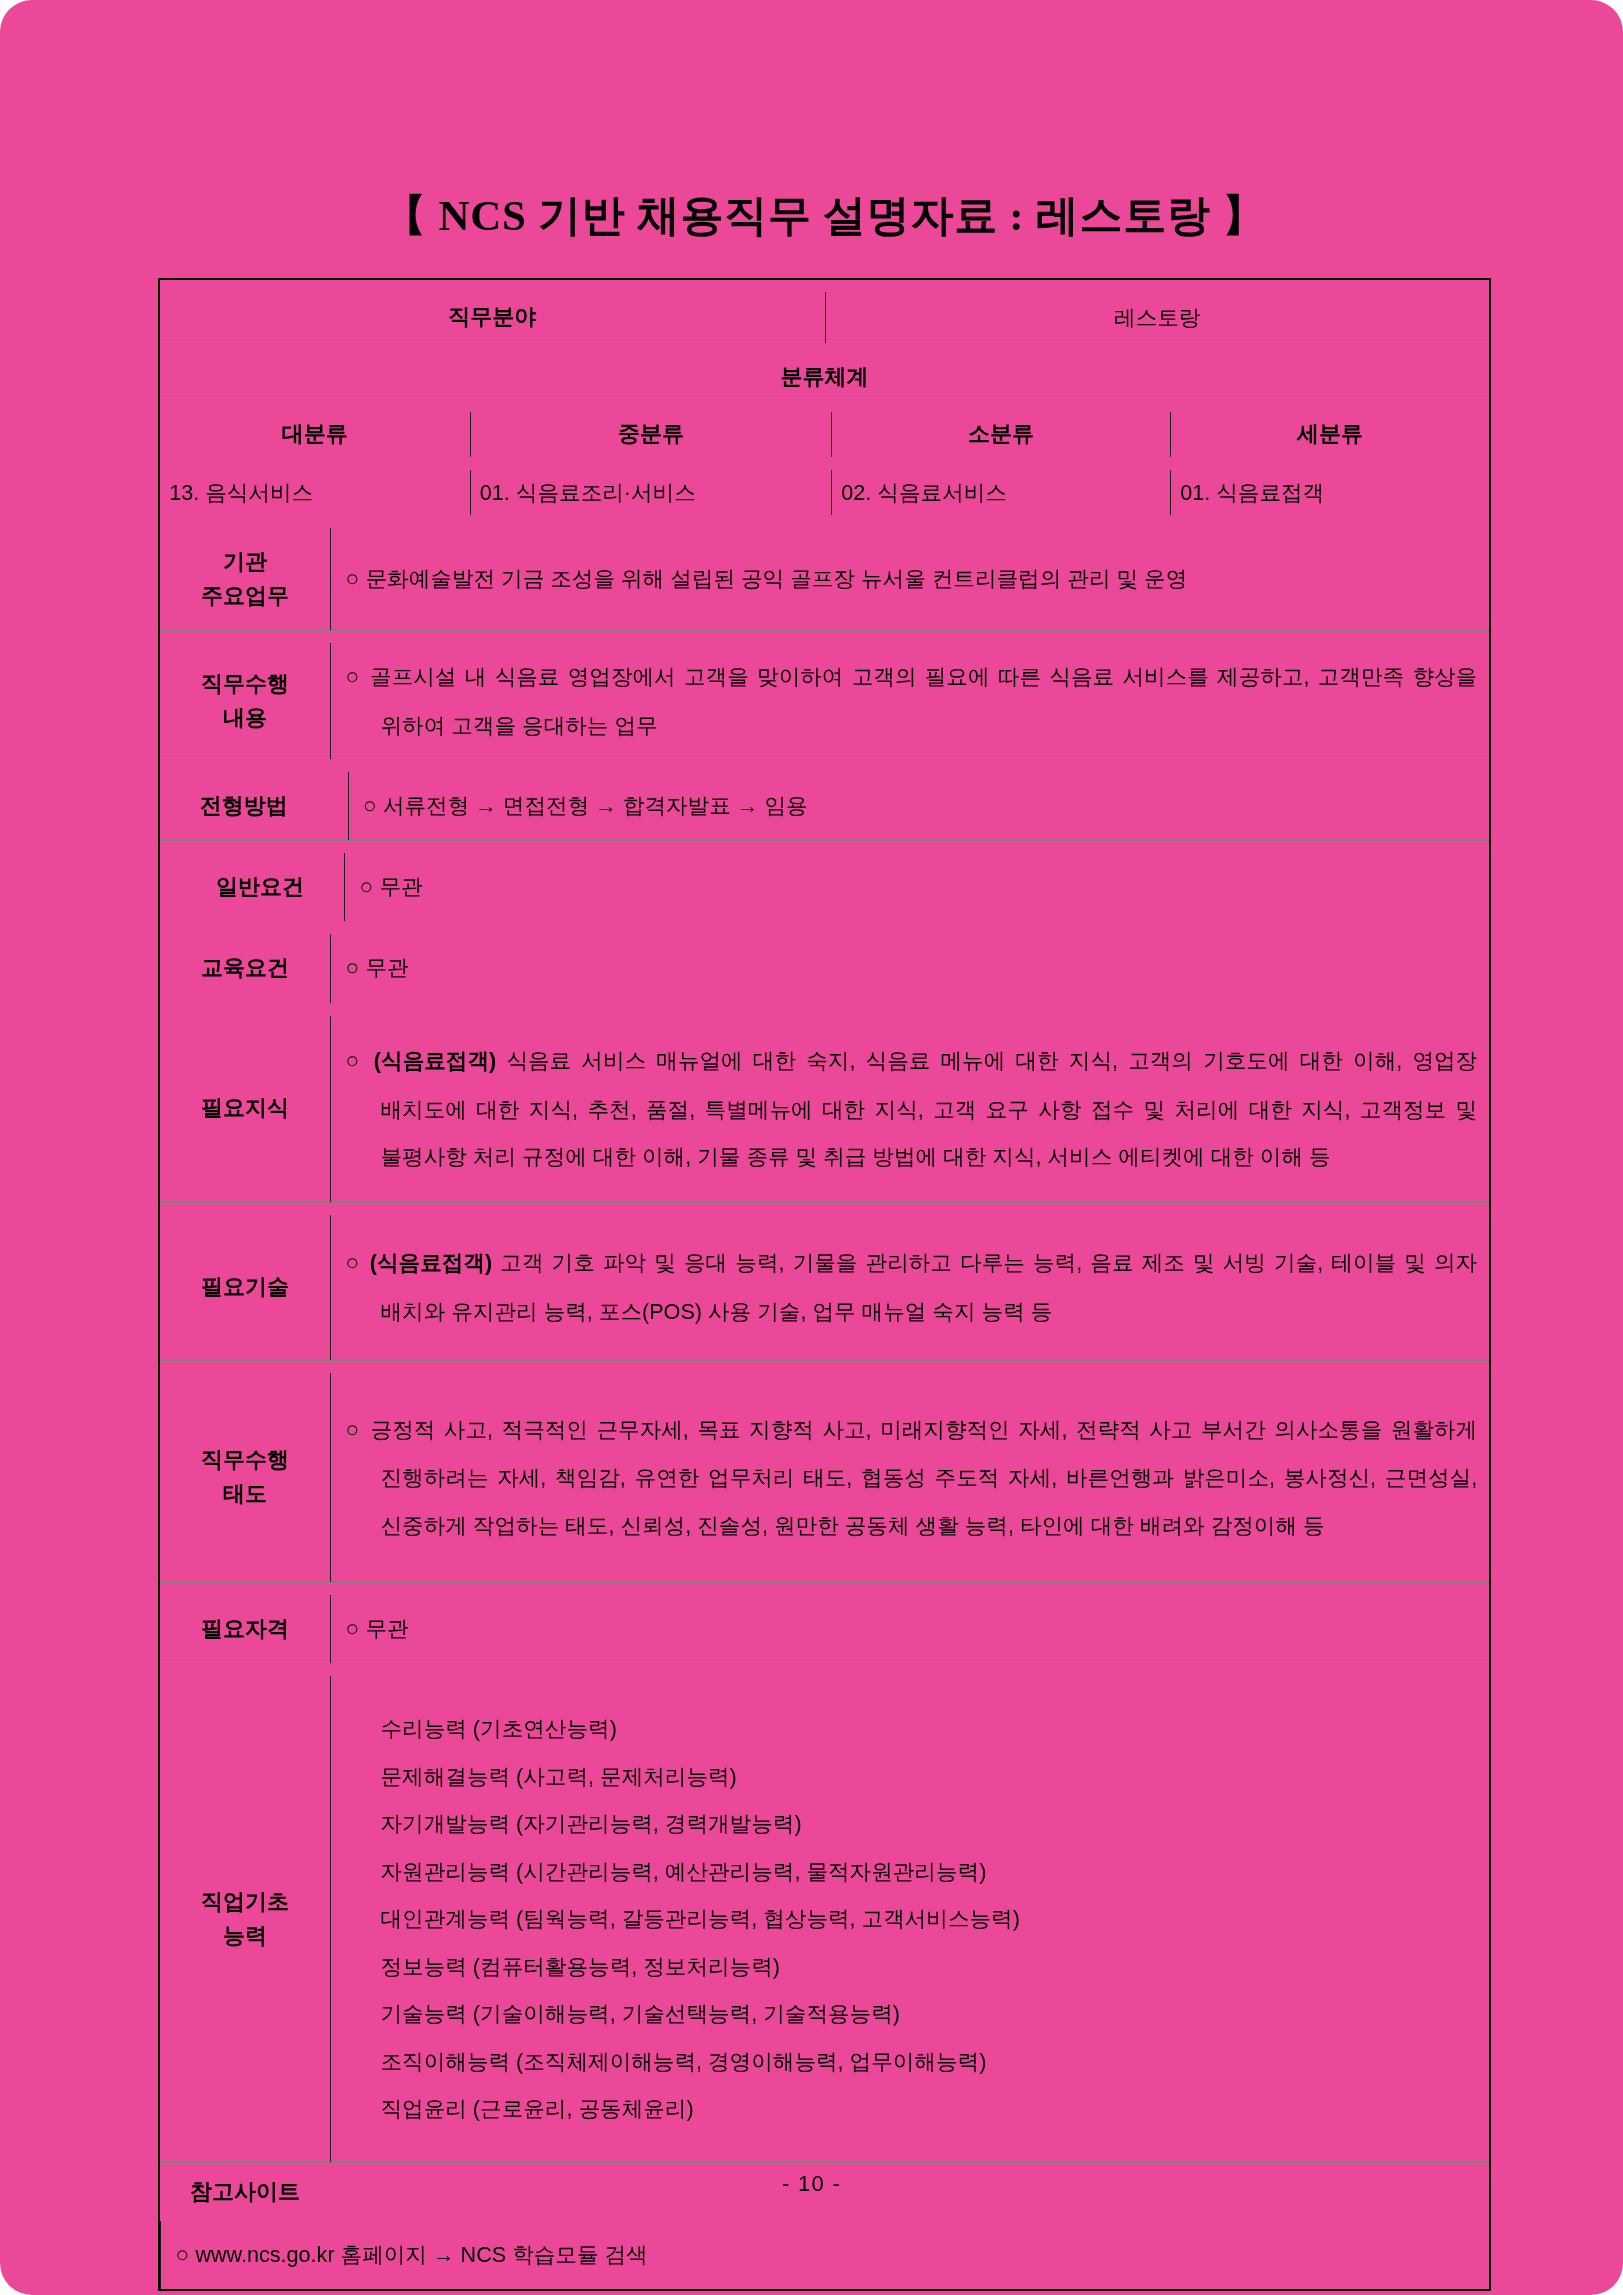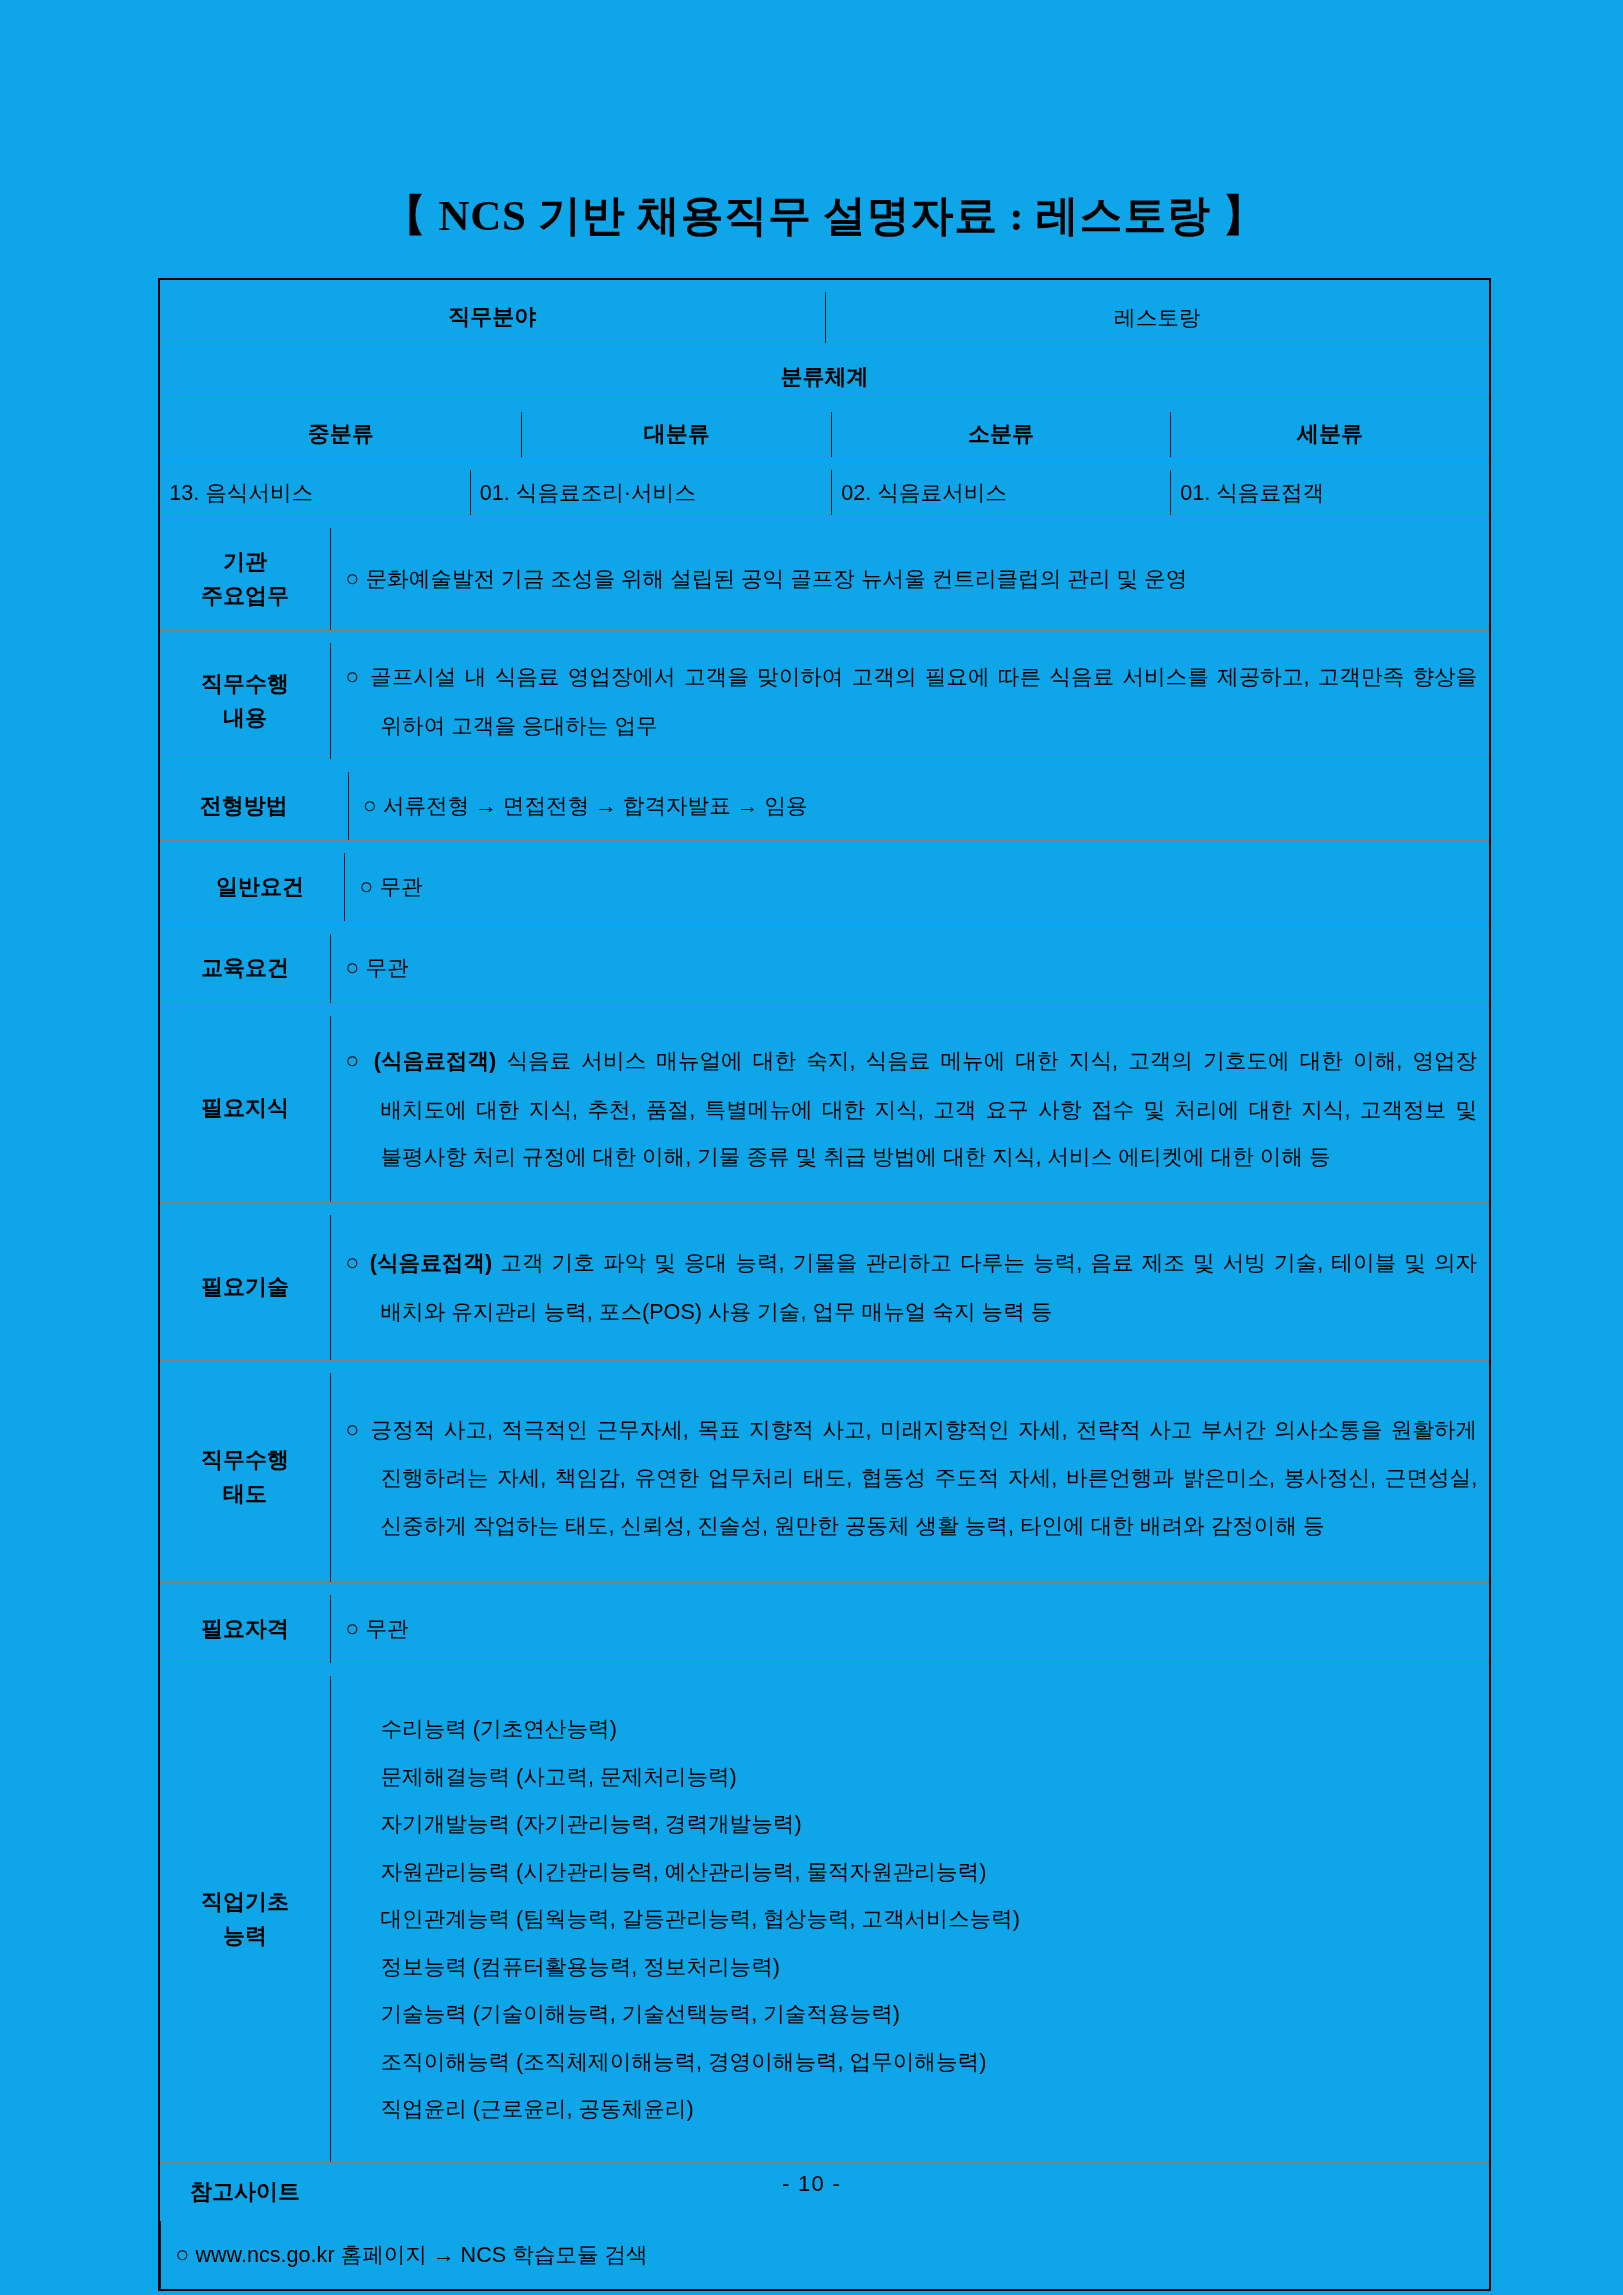--- a/index.html
+++ b/index.html
@@ -1,23 +1,24 @@
 <!DOCTYPE html>
 <html style="font-size:10.5px"><head>
 <meta charset="utf-8">
 <style>
   html,body { margin:0; padding:0; background:#ffffff; }
   .page {
     position: relative;
     width: 1623px;
     height: 2295px;
-    background:#0ea5e9;
+    background:#ec4899;
     color:#000;
     font-family: "Liberation Sans", sans-serif;
     overflow: hidden;
+    border-radius: 32px;
   }
   .title {
     margin: 0;
     padding-top: 188px;
     margin-left: 158px;
     width: 1333px;
     text-align: center;
     font-size: 43px;
     font-weight: 700;
     letter-spacing: 0.7px;
@@ -106,22 +107,22 @@
     <div class="row r-jobfield">
       <div class="cell lab half">직무분야</div>
       <div class="cell half center class-val" style="justify-content:center; text-align:center; align-items:center;">레스토랑</div>
     </div>
 
     <div class="row r-class-head">
       <div class="cell lab full">분류체계</div>
     </div>
 
     <div class="row r-class-cols">
+      <div class="cell lab c1">대분류</div>
       <div class="cell lab c2">중분류</div>
-      <div class="cell lab c1">대분류</div>
       <div class="cell lab c3">소분류</div>
       <div class="cell lab c4">세분류</div>
     </div>
 
     <div class="row r-class-vals">
       <div class="cell class-val c1">13. 음식서비스</div>
       <div class="cell class-val c2">01. 식음료조리·서비스</div>
       <div class="cell class-val c3">02. 식음료서비스</div>
       <div class="cell class-val c4">01. 식음료접객</div>
     </div>

